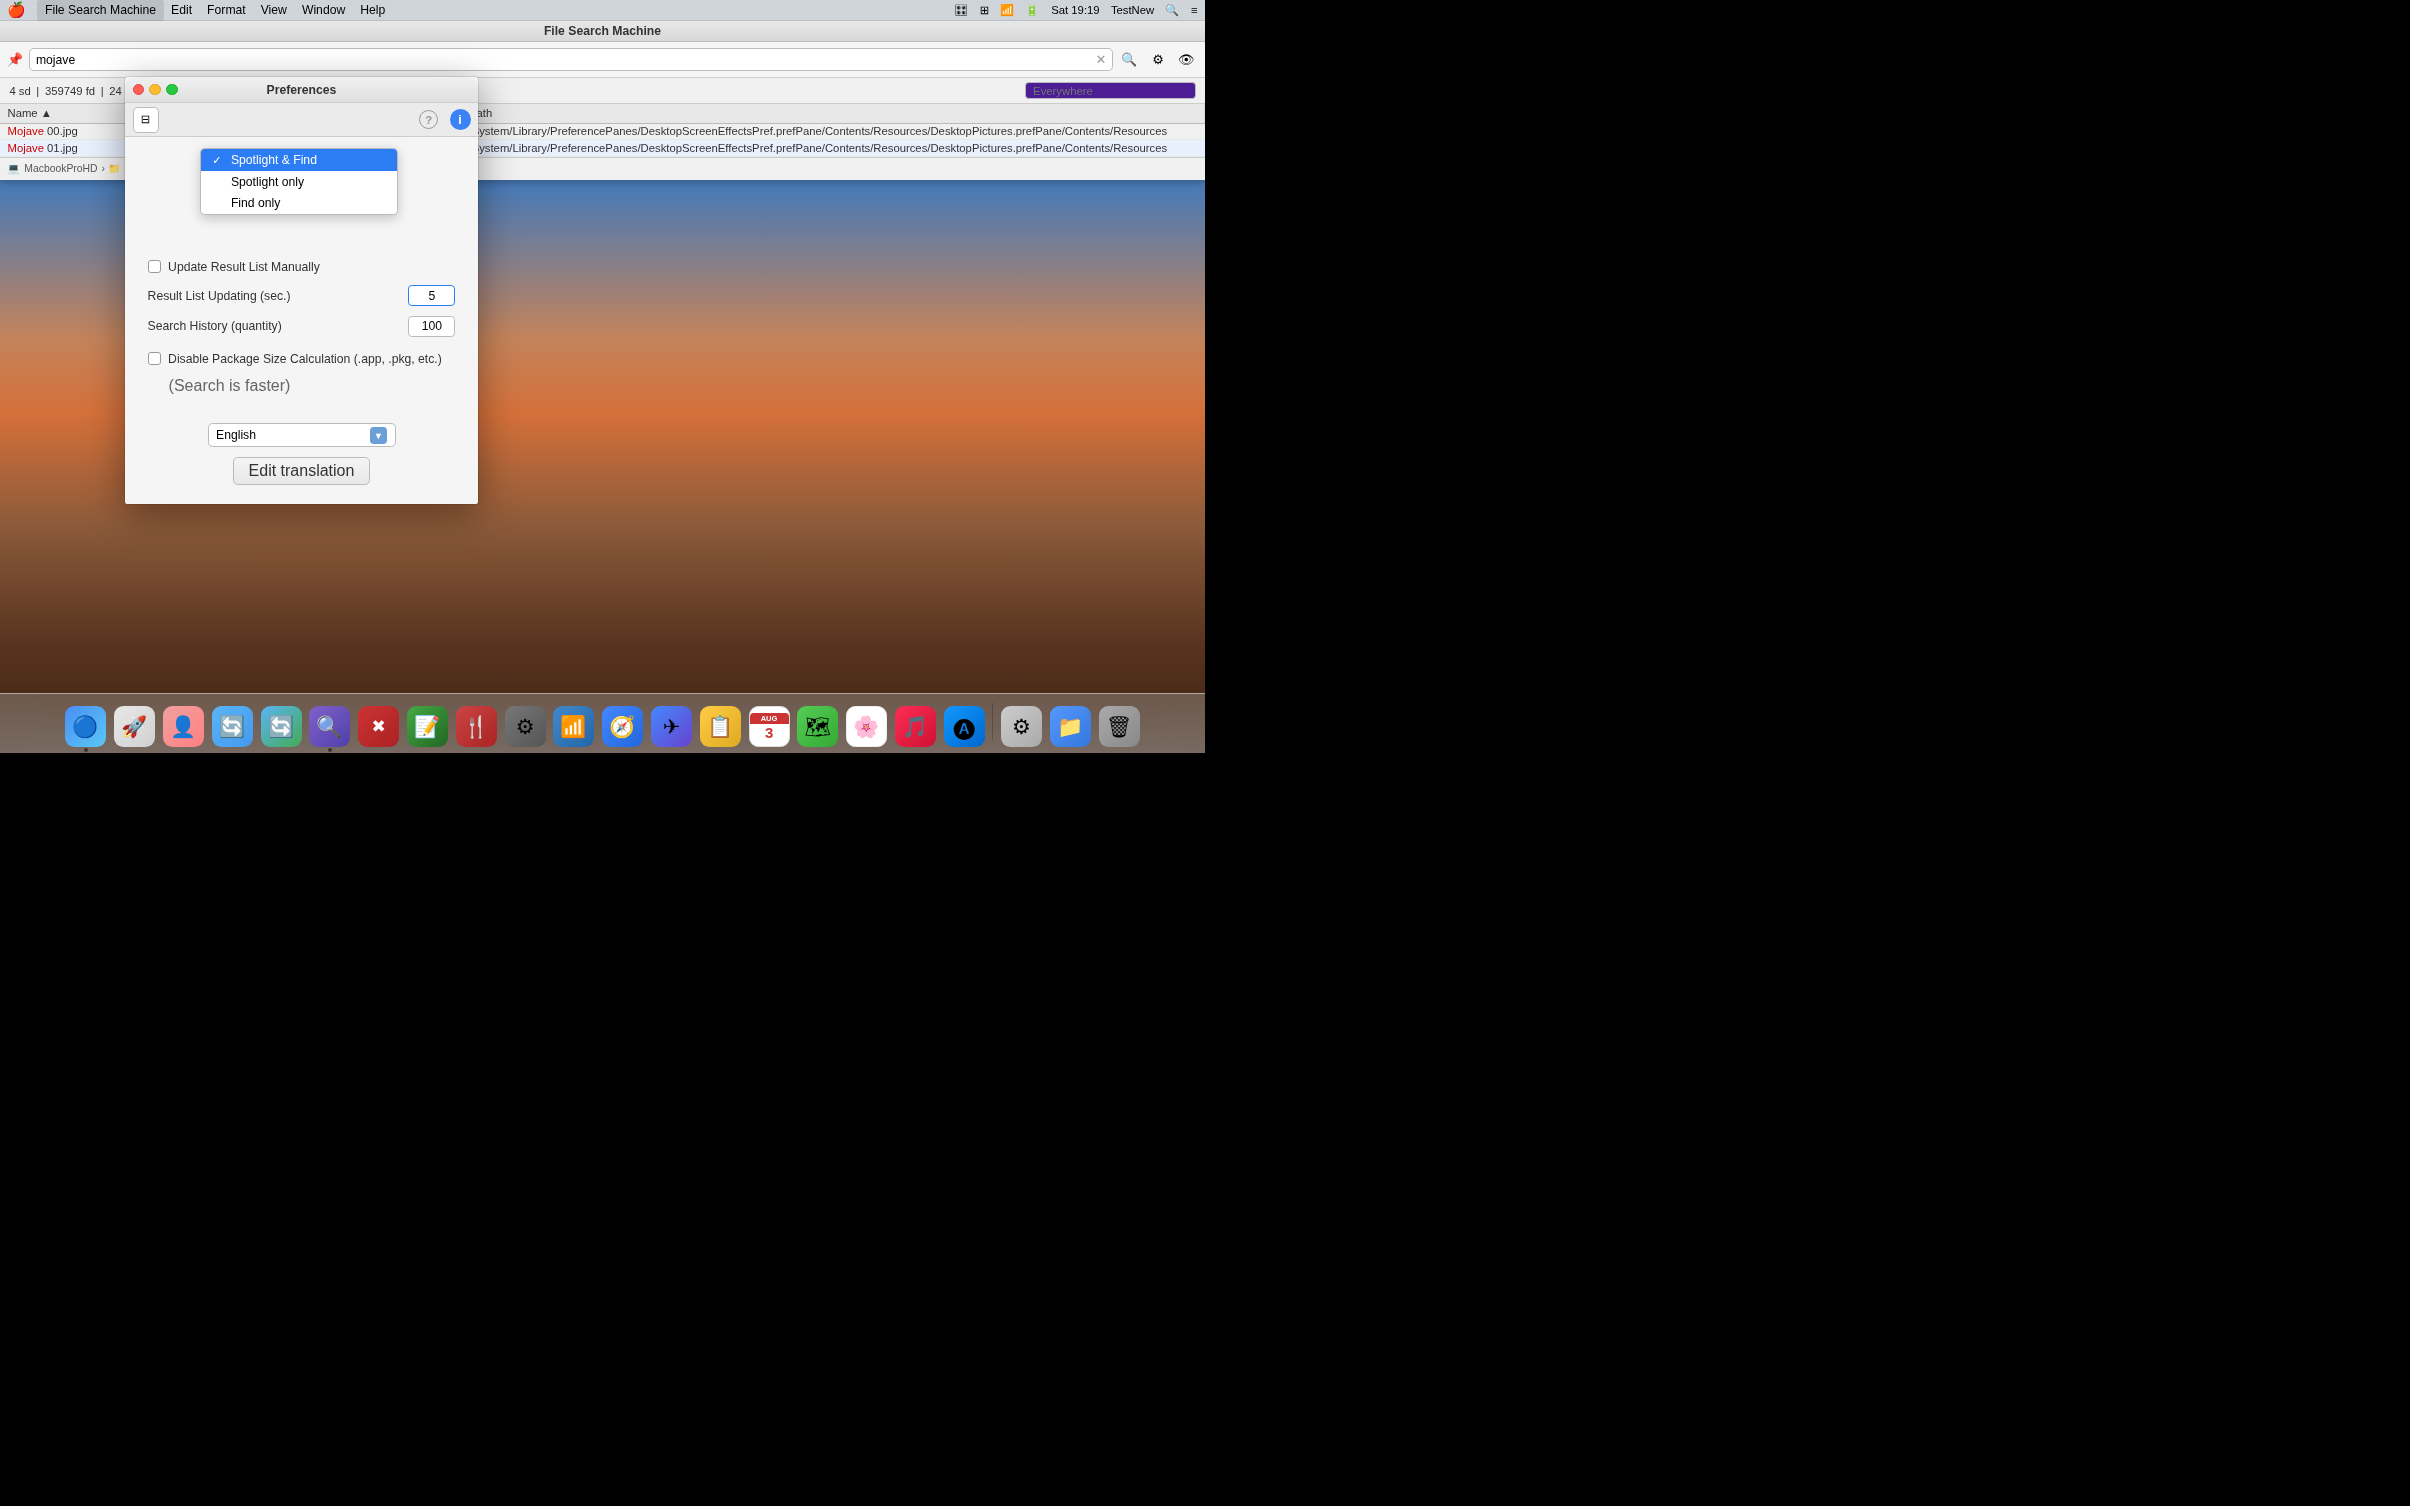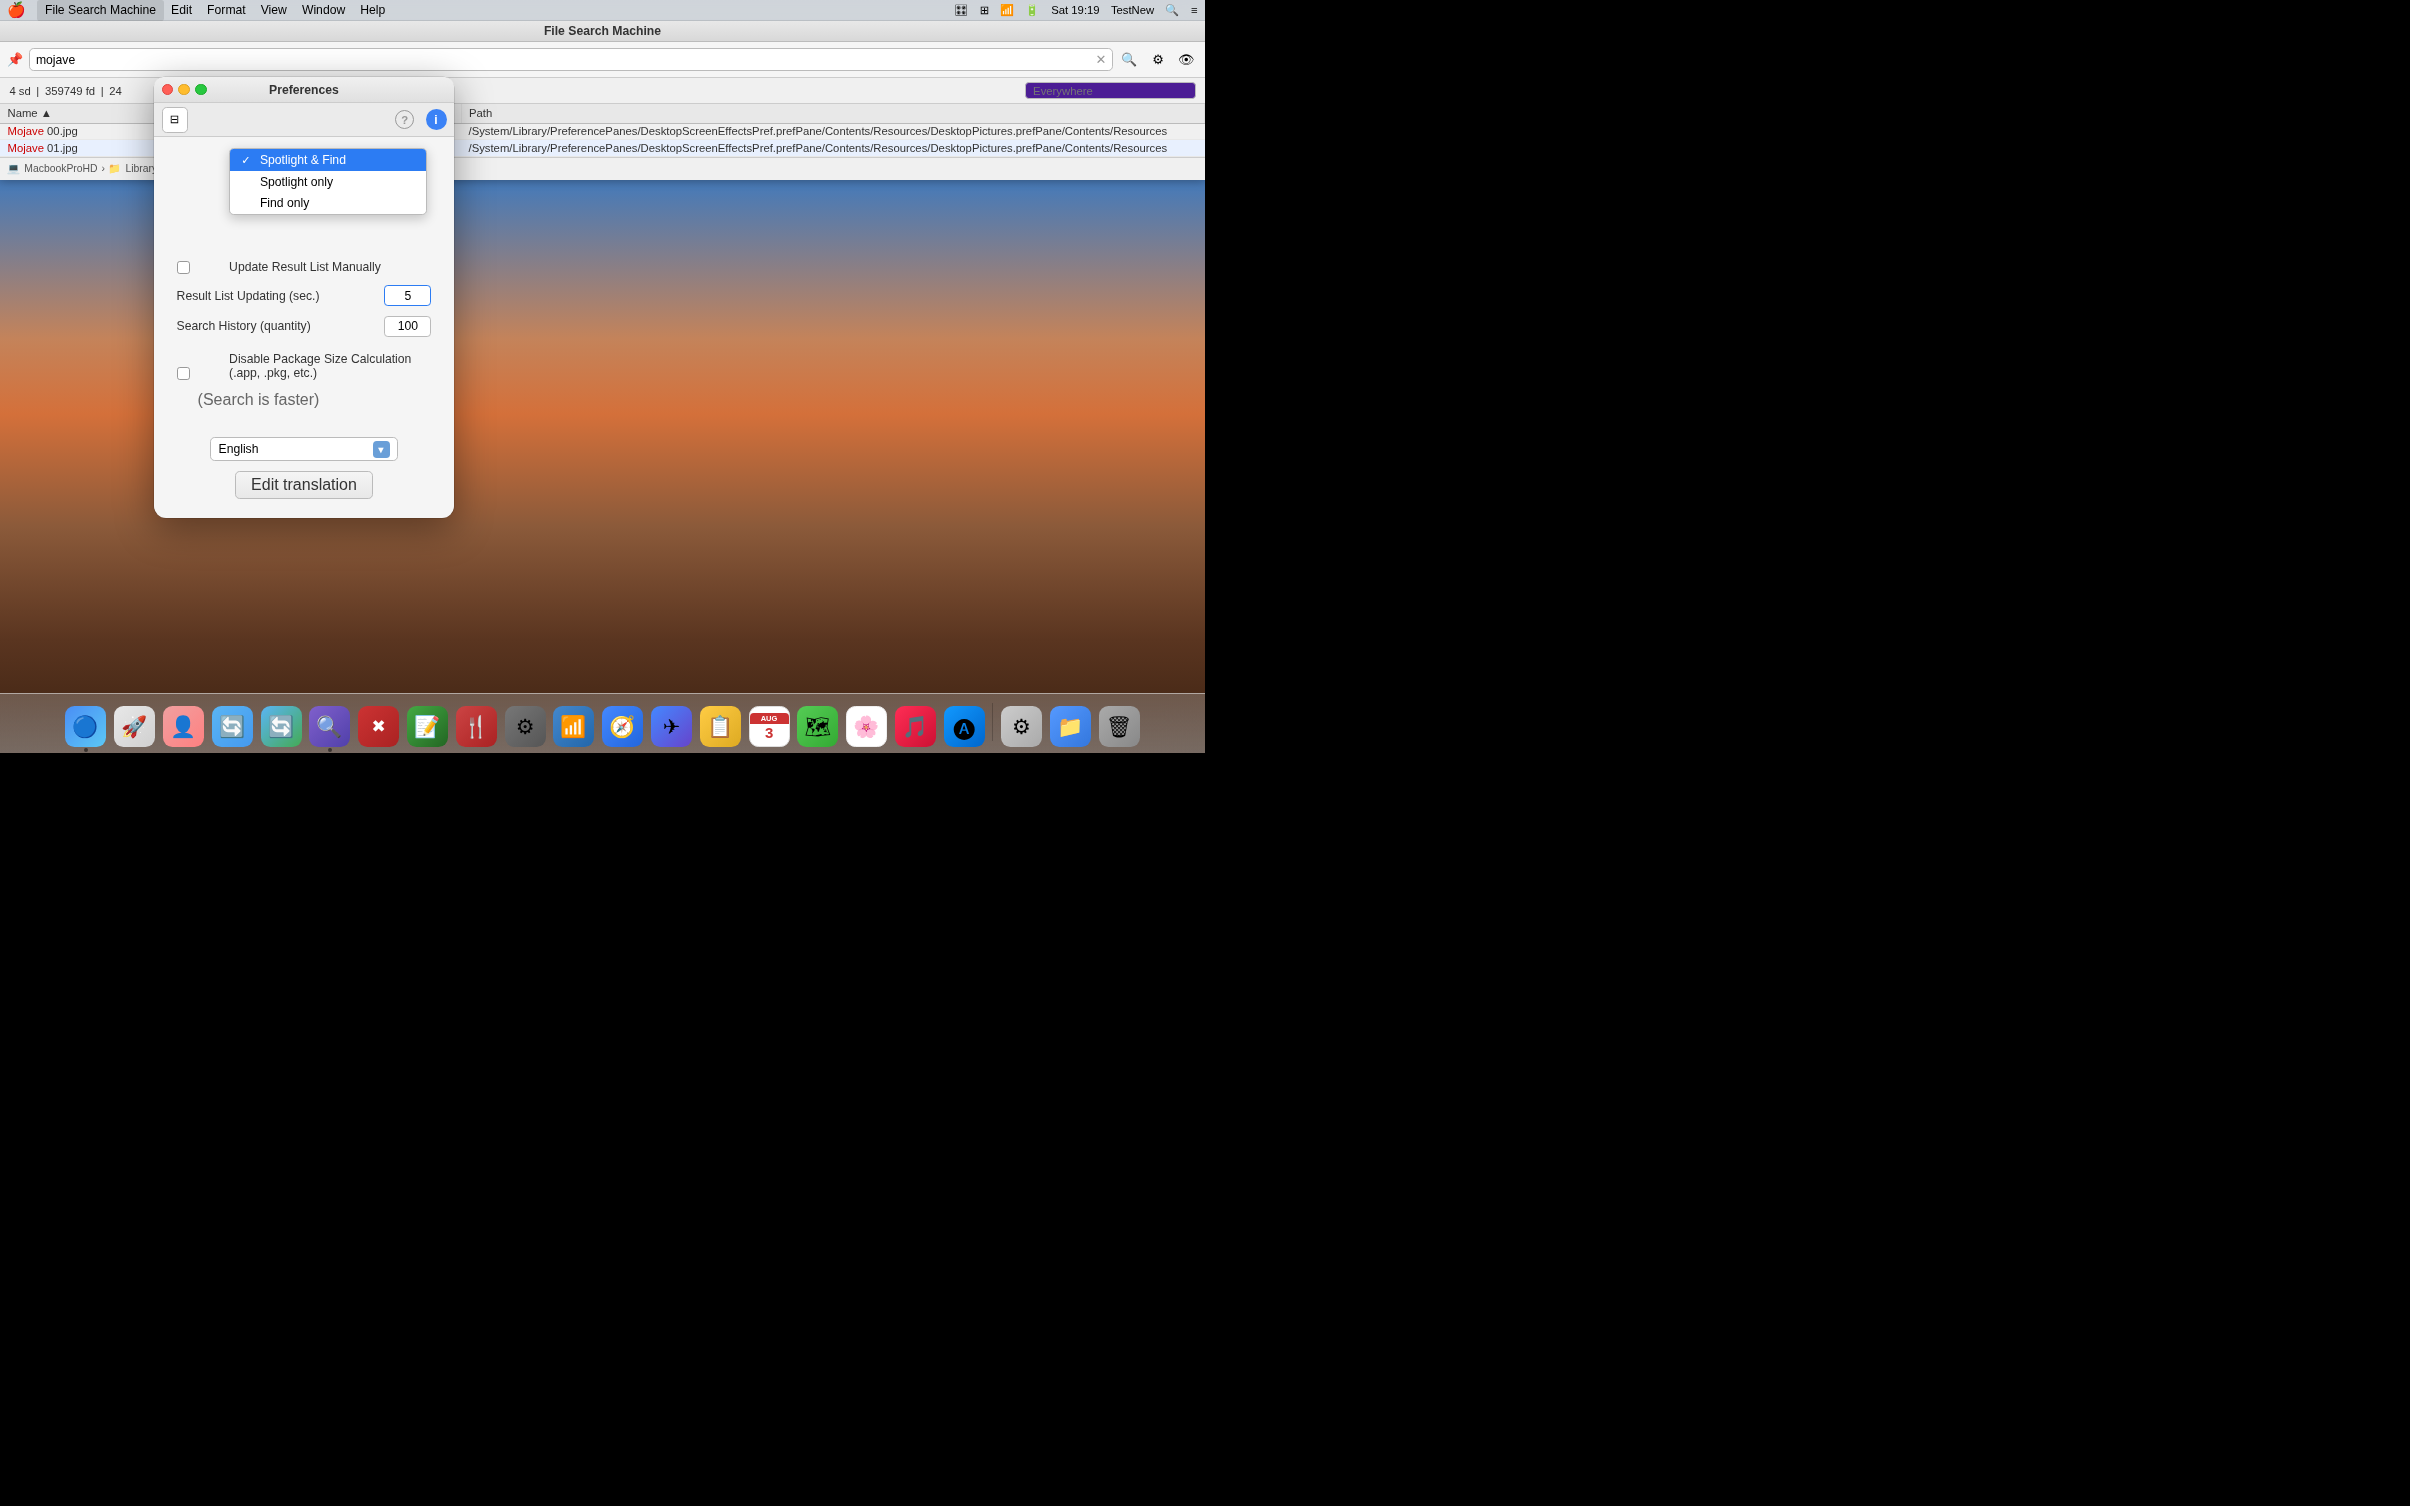--- a/index.html
+++ b/index.html
@@ -217,24 +217,24 @@
       padding: 0 7.5px;
       font-size: 10.4px;
       color: #555;
       gap: 3.8px;
     }
 
     
     .prefs-dialog {
       position: absolute;
       top: 56px;
-      left: 154px;
-      width: 300px;
+      left: 125px;
+      width: 353px;
       background: #f5f5f5;
-      border-radius: 12px;
+      border-radius: 2px;
       box-shadow: 0 9.4px 38px rgba(0,0,0,0.4), 0 0 0 0.5px rgba(0,0,0,0.2);
       z-index: 500;
       overflow: visible;
     }
 
     .prefs-titlebar {
       height: 26px;
       background: linear-gradient(180deg, #f0f0f0, #e0e0e0);
       border-radius: 9.4px 9.4px 0 0;
       display: flex;
@@ -346,25 +346,24 @@
     .checkmark {
       font-size: 11.3px;
       width: 13px;
     }
 
     .prefs-section {
       margin-top: 104px;
     }
     .prefs-row {
       display: flex;
-      align-items: flex-end;
+      align-items: flex-start;
       margin-bottom: 11.3px;
       font-size: 12.2px;
       color: #333;
-      gap: 32px;
     }
     .prefs-checkbox {
       width: 13px;
       height: 13px;
       border: 0.9px solid #999;
       border-radius: 2.8px;
       margin-right: 7.5px;
       background: white;
       flex-shrink: 0;
     }

